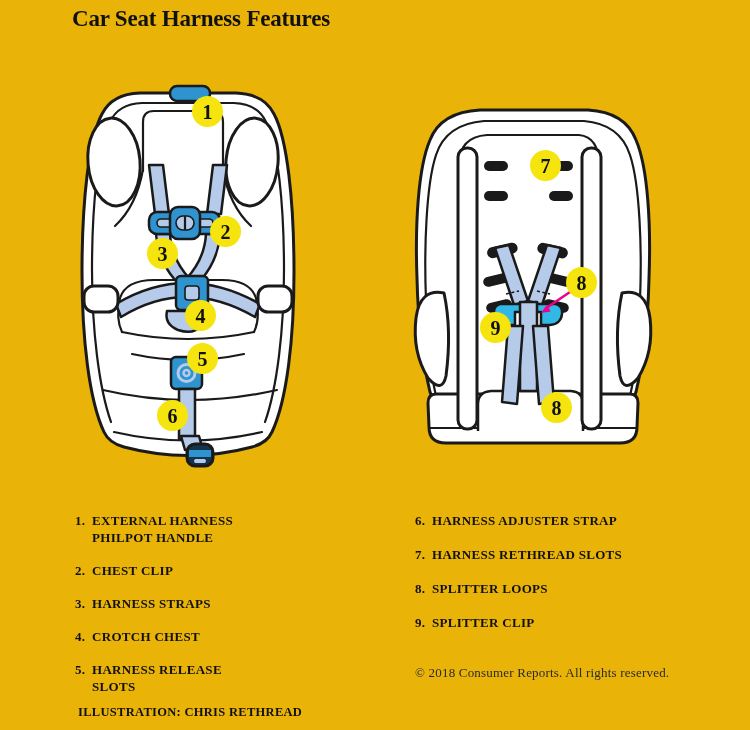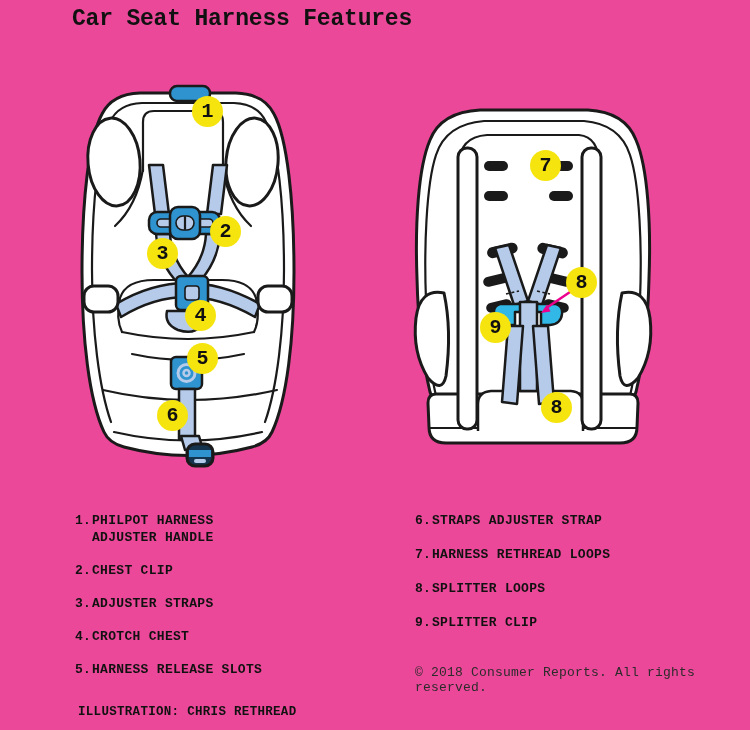--- a/index.html
+++ b/index.html
@@ -1,17 +1,17 @@
 <!DOCTYPE html>
 <html><head>
 <meta charset="utf-8">
 <style>
   html,body{margin:0;padding:0;background:#fff;}
-  .canvas{position:relative;width:750px;height:730px;background:#ec4899;overflow:hidden;
-          font-family:Liberation Mono, monospace;color:#111;}
+  .canvas{position:relative;width:750px;height:730px;background:#eab308;overflow:hidden;
+          font-family:Liberation Serif, serif;color:#111;}
   .title{position:absolute;left:72px;top:6px;font-size:23px;font-weight:700;letter-spacing:-0.2px;}
   svg{position:absolute;left:0;top:0;}
   
   .sh{fill:#fff;stroke:#1a1a1a;stroke-width:3;stroke-linejoin:round;}
   .ln{fill:none;stroke:#1a1a1a;stroke-width:2.2;stroke-linecap:round;}
   .strap{fill:#B5CBE9;stroke:#1a1a1a;stroke-width:2.5;stroke-linejoin:round;}
   .hw{fill:#2E93CF;stroke:#1a1a1a;stroke-width:2.5;stroke-linejoin:round;}
   .cy{fill:#31B8E6;stroke:#1a1a1a;stroke-width:2.5;stroke-linejoin:round;}
   .blk{fill:#1a1a1a;}
   .lite{fill:#B5CBE9;stroke:#1a1a1a;stroke-width:1.6;}
@@ -126,48 +126,48 @@
   <div class="callout" style="left:187px;top:343px">5</div>
   <div class="callout" style="left:157px;top:400px">6</div>
   <div class="callout" style="left:530px;top:150px">7</div>
   <div class="callout" style="left:566px;top:267px">8</div>
   <div class="callout" style="left:480px;top:312px">9</div>
   <div class="callout" style="left:541px;top:392px">8</div>
 
   <div class="legend legend-left" style="left:75px;top:512px;">
     <div class="legend-item">
       <span class="num">1.</span>
-      <span class="lab">PHILPOT HARNESS ADJUSTER HANDLE</span>
+      <span class="lab">EXTERNAL HARNESS PHILPOT HANDLE</span>
     </div>
     <div class="legend-item">
       <span class="num">2.</span>
       <span class="lab">CHEST CLIP</span>
     </div>
     <div class="legend-item">
       <span class="num">3.</span>
-      <span class="lab">ADJUSTER STRAPS</span>
+      <span class="lab">HARNESS STRAPS</span>
     </div>
     <div class="legend-item">
       <span class="num">4.</span>
       <span class="lab">CROTCH CHEST</span>
     </div>
     <div class="legend-item">
       <span class="num">5.</span>
       <span class="lab">HARNESS RELEASE SLOTS</span>
     </div>
   </div>
 
   <div class="legend legend-right" style="left:415px;top:512px;">
     <div class="legend-item">
       <span class="num">6.</span>
-      <span class="lab">STRAPS ADJUSTER STRAP</span>
+      <span class="lab">HARNESS ADJUSTER STRAP</span>
     </div>
     <div class="legend-item">
       <span class="num">7.</span>
-      <span class="lab">HARNESS RETHREAD LOOPS</span>
+      <span class="lab">HARNESS RETHREAD SLOTS</span>
     </div>
     <div class="legend-item">
       <span class="num">8.</span>
       <span class="lab">SPLITTER LOOPS</span>
     </div>
     <div class="legend-item">
       <span class="num">9.</span>
       <span class="lab">SPLITTER CLIP</span>
     </div>
   </div>

